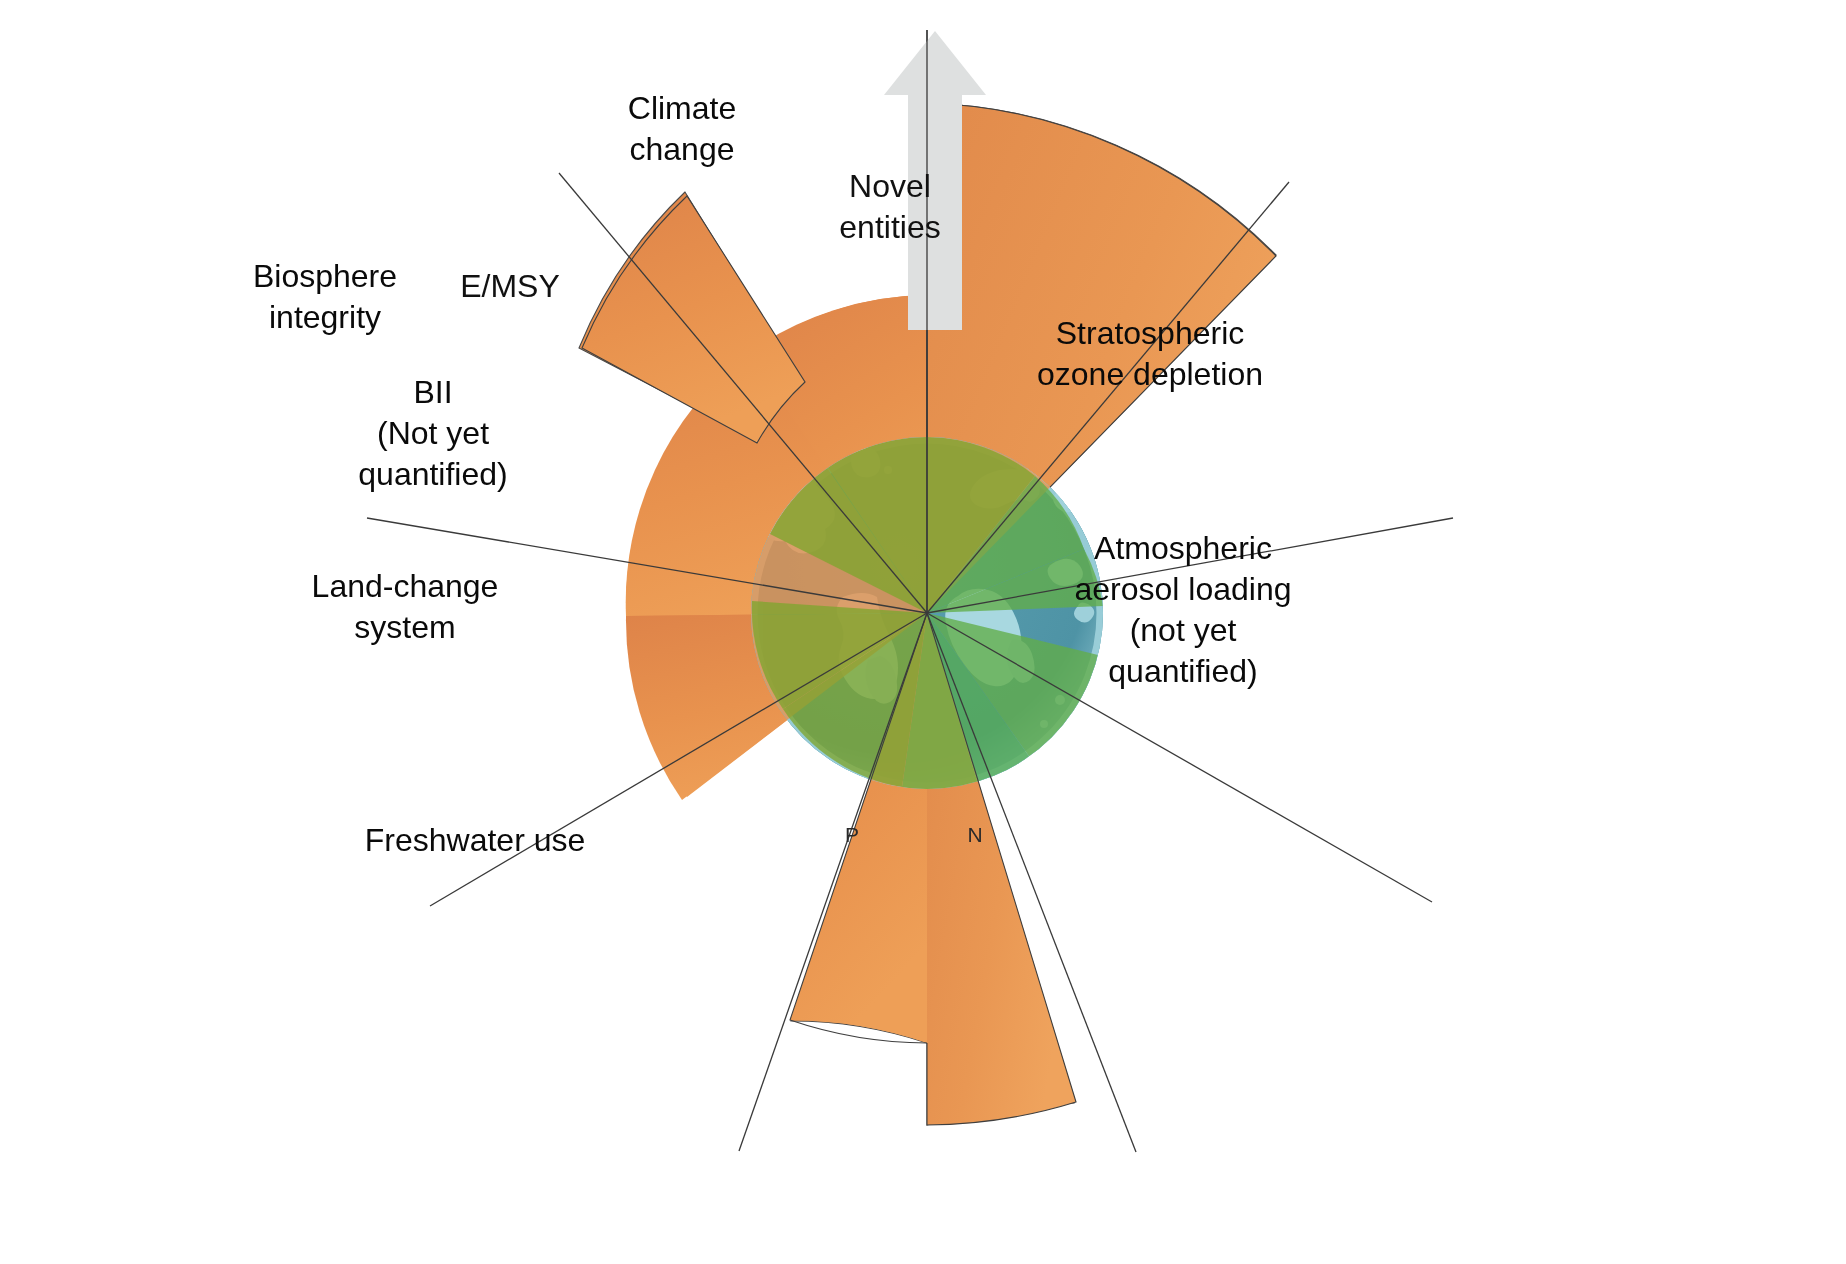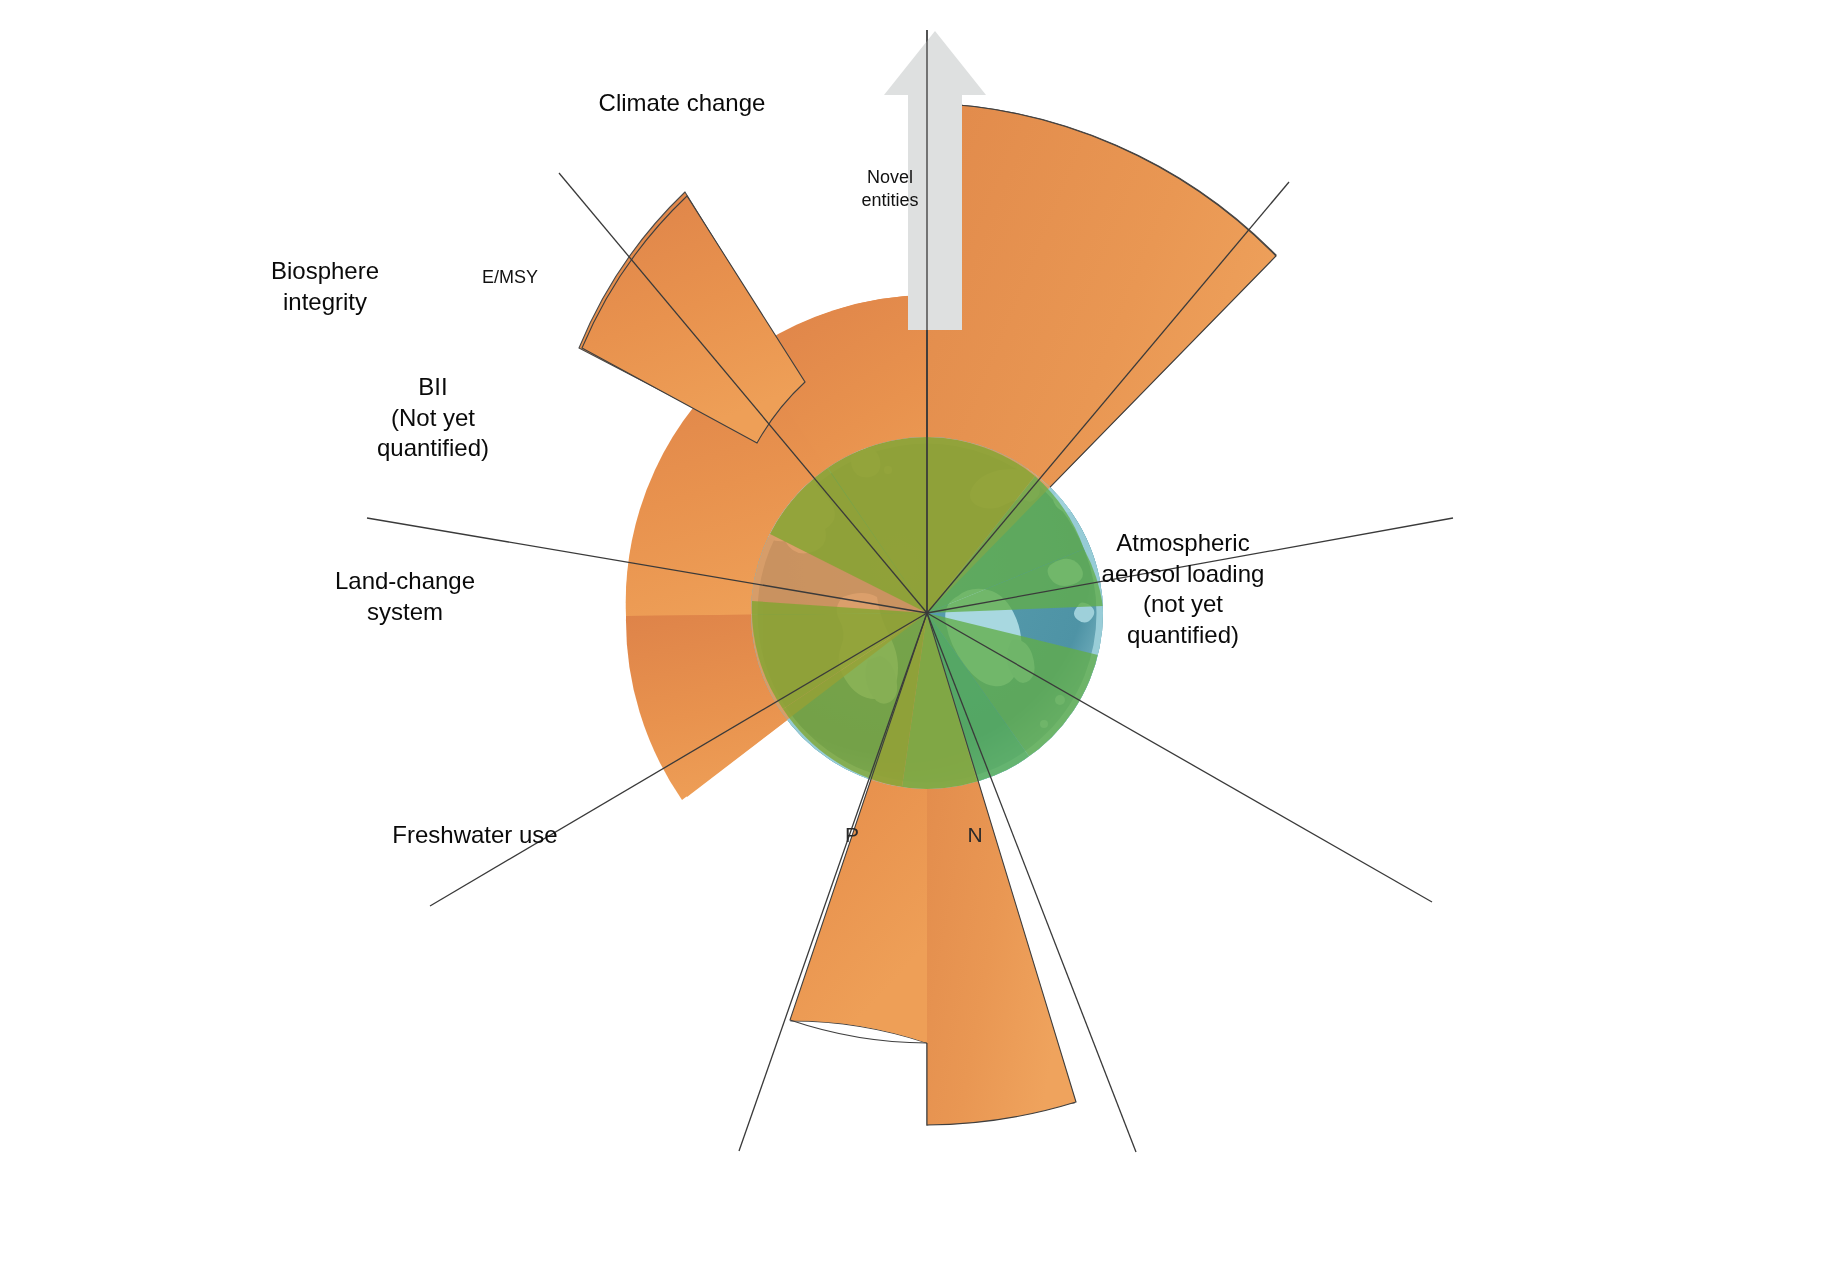--- a/index.html
+++ b/index.html
@@ -1,22 +1,22 @@
 <!DOCTYPE html>
 <html><head>
 <meta charset="utf-8">
 <style>
   html,body{margin:0;padding:0;background:#ffffff;}
   body{width:1846px;height:1264px;position:relative;overflow:hidden;
        font-family:"Liberation Sans","DejaVu Sans",sans-serif;}
   #stage{position:absolute;left:0;top:0;width:1846px;height:1264px;}
   svg{display:block;}
-  .lbl{position:absolute;color:#0a0a0a;font-size:24px;line-height:1.28;text-align:center;
+  .lbl{position:absolute;color:#0a0a0a;font-size:32px;line-height:1.28;text-align:center;
        white-space:pre-line;font-family:"Liberation Sans","DejaVu Sans",sans-serif;}
-  .inwedge{position:absolute;color:#111;font-size:18px;line-height:1.28;text-align:center;white-space:pre-line;}
+  .inwedge{position:absolute;color:#111;font-size:32px;line-height:1.28;text-align:center;white-space:pre-line;}
   .pn{position:absolute;color:#2a2a2a;font-size:21px;text-align:center;}
 </style>
 </head>
 <body>
 
 <div id="stage">
 
 <svg width="1846" height="1264" viewBox="0 0 1846 1264">
   <defs>
     <linearGradient id="gOr" x1="0" y1="0" x2="0.35" y2="1">
@@ -240,20 +240,22 @@
   </g>
   <line x1="927" y1="613" x2="927" y2="30" stroke="#3a3a3a" stroke-width="1.3"></line>
 
 </svg>
 
 <div class="lbl" style="left:572px;top:88px;width:220px;">Climate change</div>
 
 <div class="inwedge" style="left:790px;top:166px;width:200px;">Novel
 entities</div>
 
+<div class="lbl" style="left:990px;top:313px;width:320px;">Stratospheric
+ozone depletion</div>
 
 <div class="lbl" style="left:1043px;top:528px;width:280px;">Atmospheric
 aerosol loading
 (not yet
 quantified)</div>
 
 
 
 <div class="lbl" style="left:335px;top:820px;width:280px;">Freshwater use</div>
 

